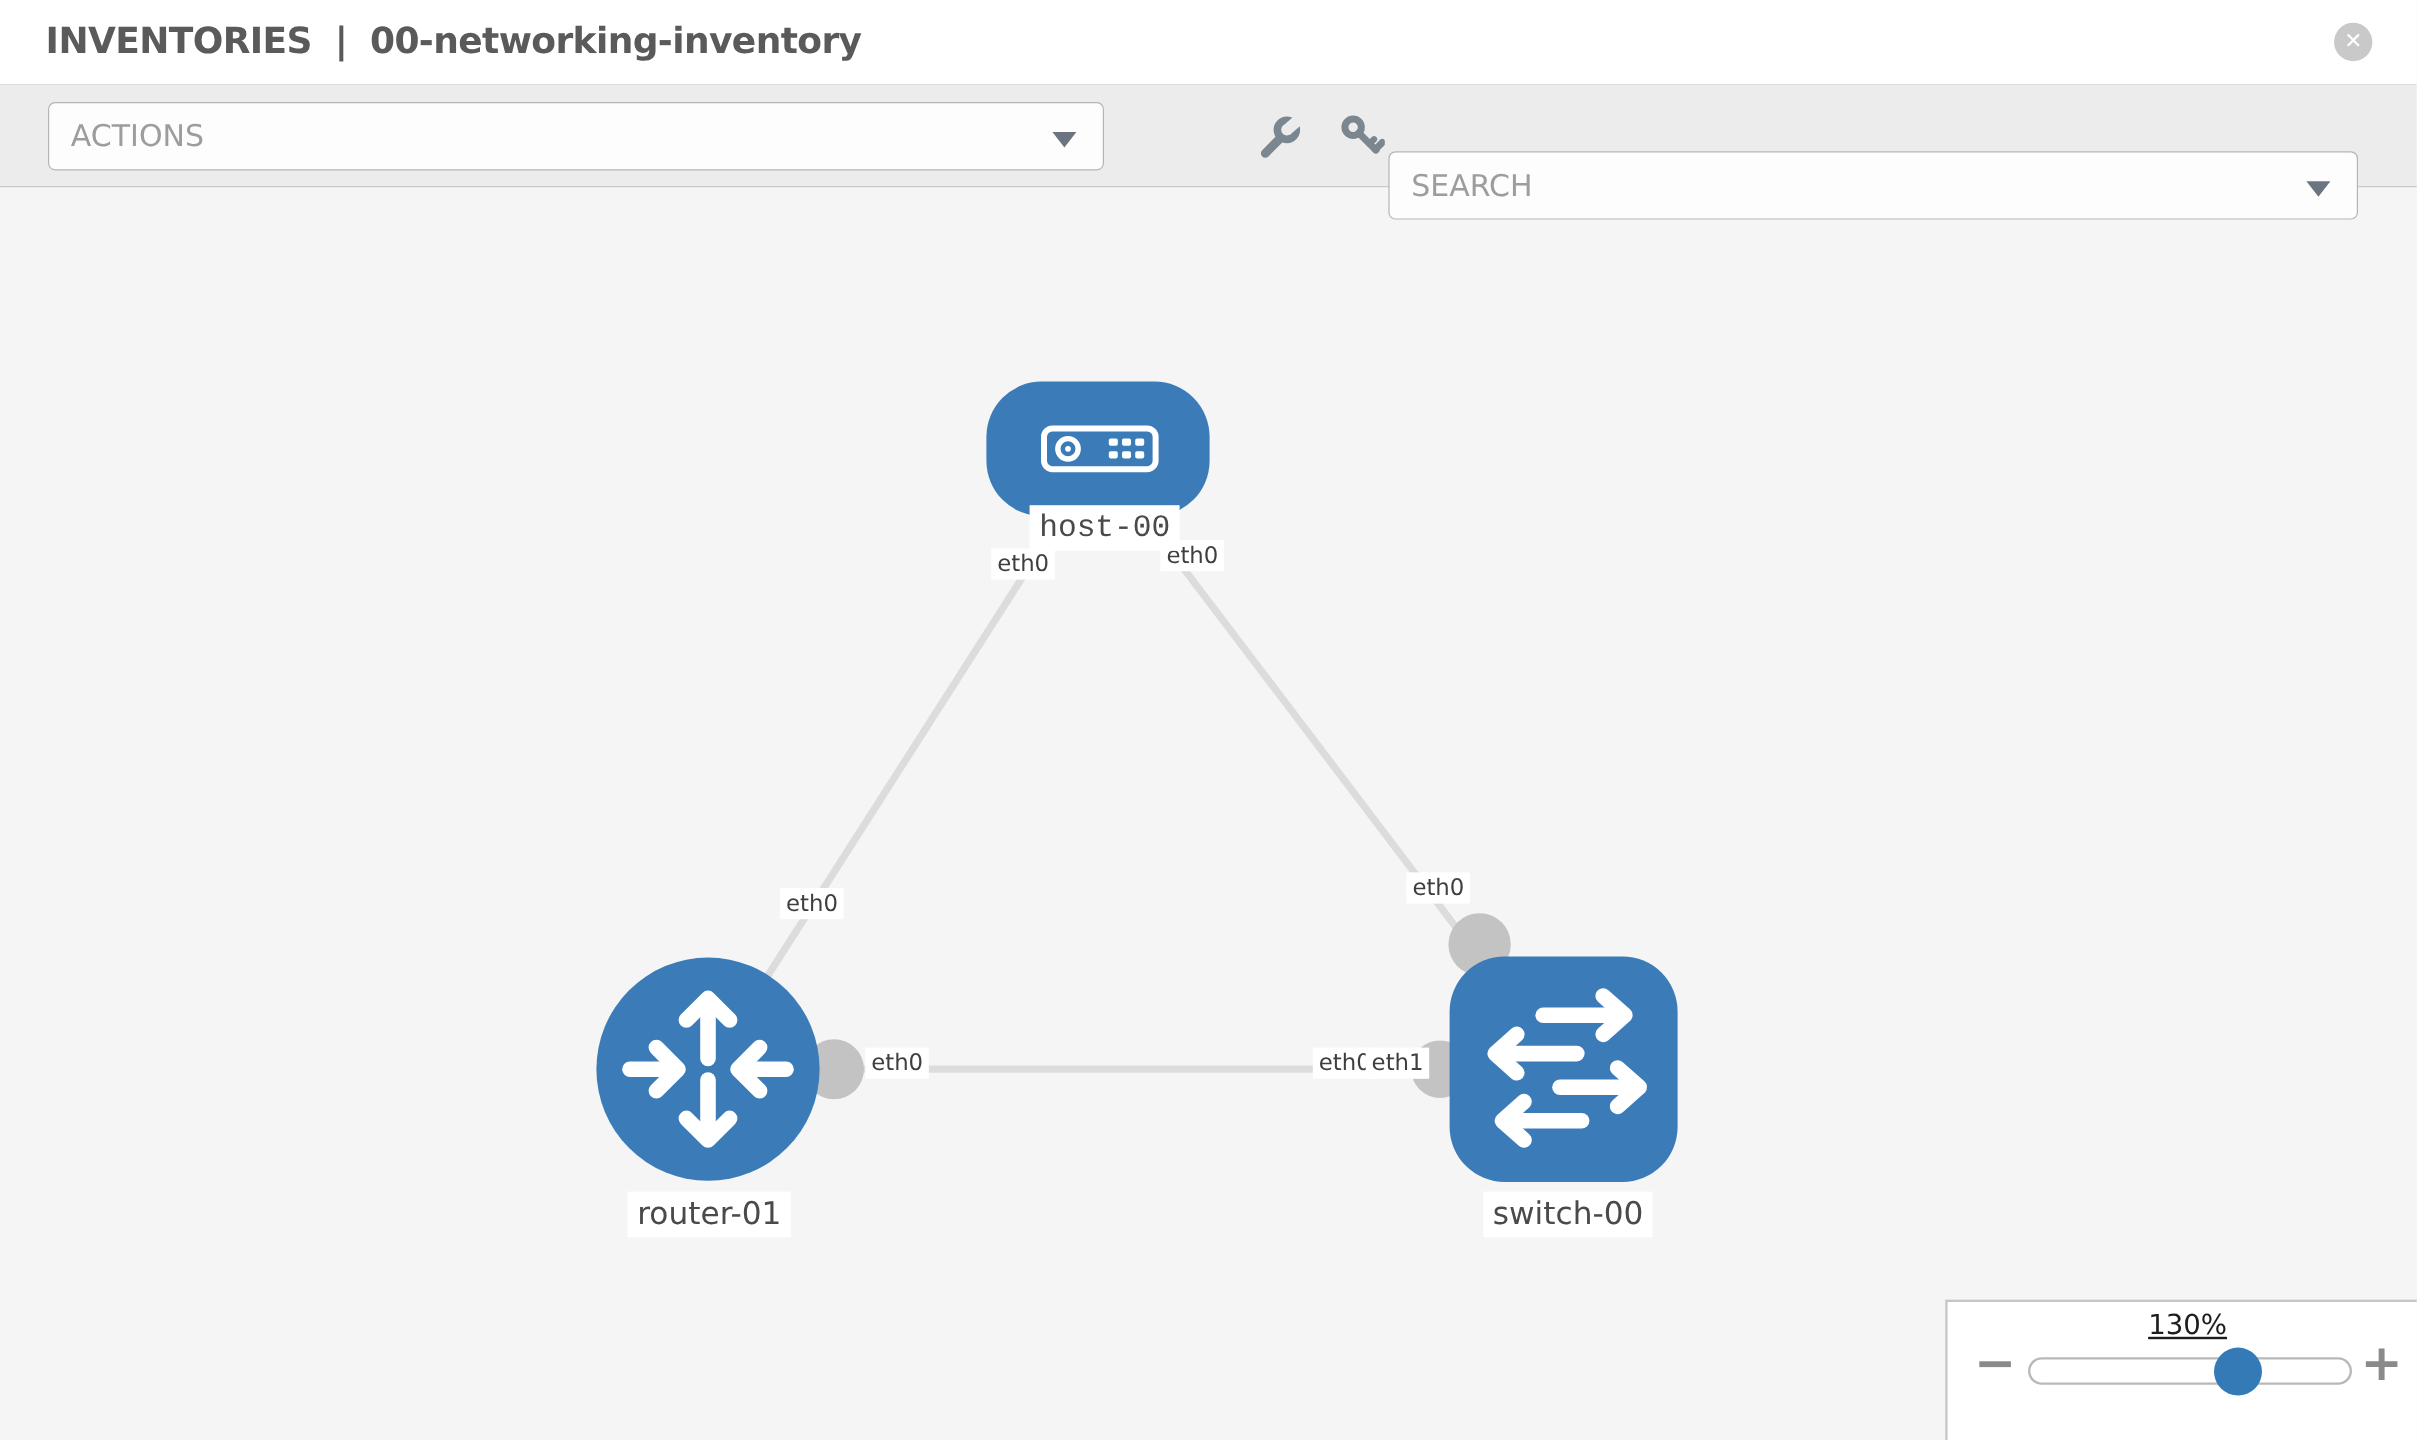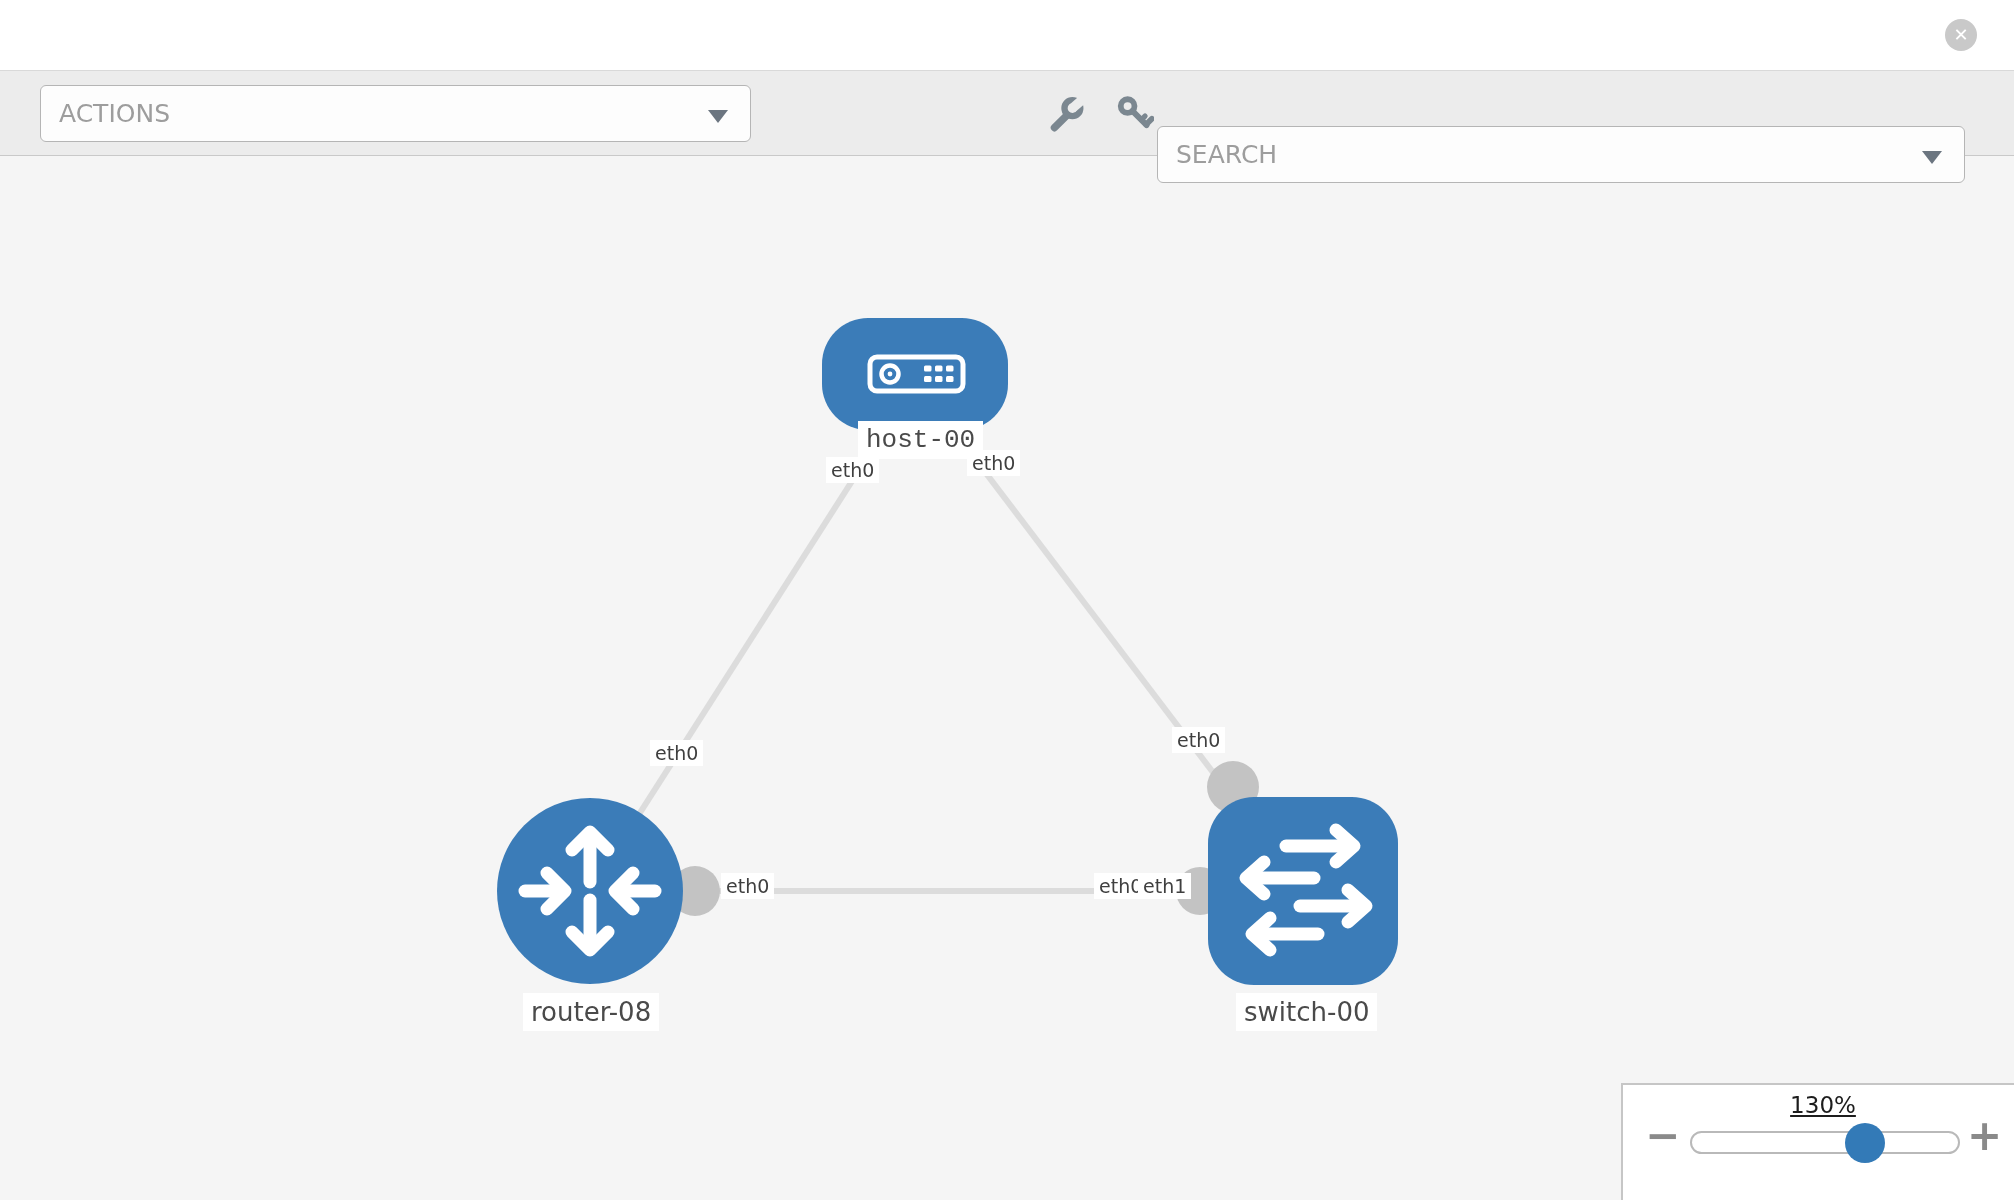--- a/index.html
+++ b/index.html
@@ -39,21 +39,21 @@
   }
   .select-box .sel-label {
     position:absolute; left:18px; top:0; line-height:55px;
     font-size:25px; color:#9d9d9d; white-space:nowrap;
   }
   .caret {
     position:absolute; right:22px; top:24px; width:0; height:0;
     border-left:10px solid transparent; border-right:10px solid transparent;
     border-top:13px solid #6b7580;
   }
-  .sel-actions { left:40px;  width:711px; }
+  .sel-actions { left:40px;  width:880px; }
   .sel-search  { left:1157px; width:808px;margin-top:41px; }
   .tool-icon { position:absolute; top:24px; width:38px; height:38px; cursor:pointer; }
   .icon-wrench { left:1046px; }
   .icon-key    { left:1116px; }
 
   
   .canvas {
     position:absolute; top:157px; left:0; width:2014px; height:1043px;
     background:#f5f5f5; overflow:hidden;
   }
@@ -104,20 +104,25 @@
   }
   .zoom-knob {
     position:absolute; left:222px; top:38px; width:40px; height:40px;
     border-radius:50%; background:#337ab7; cursor:grab; z-index:2;
   }
 </style>
 </head>
 <body>
 
 <div class="app-header">
+  <div class="breadcrumb">
+    <span>INVENTORIES</span>
+    <span>|</span>
+    <span>00-networking-inventory</span>
+  </div>
   <div class="close-btn">✕</div>
 </div>
 
 <div class="toolbar">
   <div class="select-box sel-actions">
     <span class="sel-label">ACTIONS</span>
     <span class="caret"></span>
   </div>
 
   <svg class="tool-icon icon-wrench" viewBox="0 0 36 36" width="38" height="38">
@@ -191,21 +196,21 @@
           <path d="M56 65 L38 81 L56 97"></path>
         <path d="M92 109 L150 109"></path>
           <path d="M140 93 L158 109 L140 125"></path>
         <path d="M54 137 L110 137"></path>
           <path d="M62 121 L44 137 L62 153"></path>
       </g>
     </svg>
   </div>
 
   <div class="chip chip-name chip-host">host-00</div>
-  <div class="chip chip-name chip-router">router-08</div>
+  <div class="chip chip-name chip-router">router-01</div>
   <div class="chip chip-name chip-switch">switch-00</div>
 
   <div class="chip chip-iface if-host-left">eth0</div>
   <div class="chip chip-iface if-host-right">eth0</div>
   <div class="chip chip-iface if-hr-mid">eth0</div>
   <div class="chip chip-iface if-hs-upper">eth0</div>
   <div class="chip chip-iface if-rs-left">eth0</div>
   <div class="chip chip-iface if-rs-back">eth0</div>
   <div class="chip chip-iface if-rs-front">eth1</div>
 </div>

